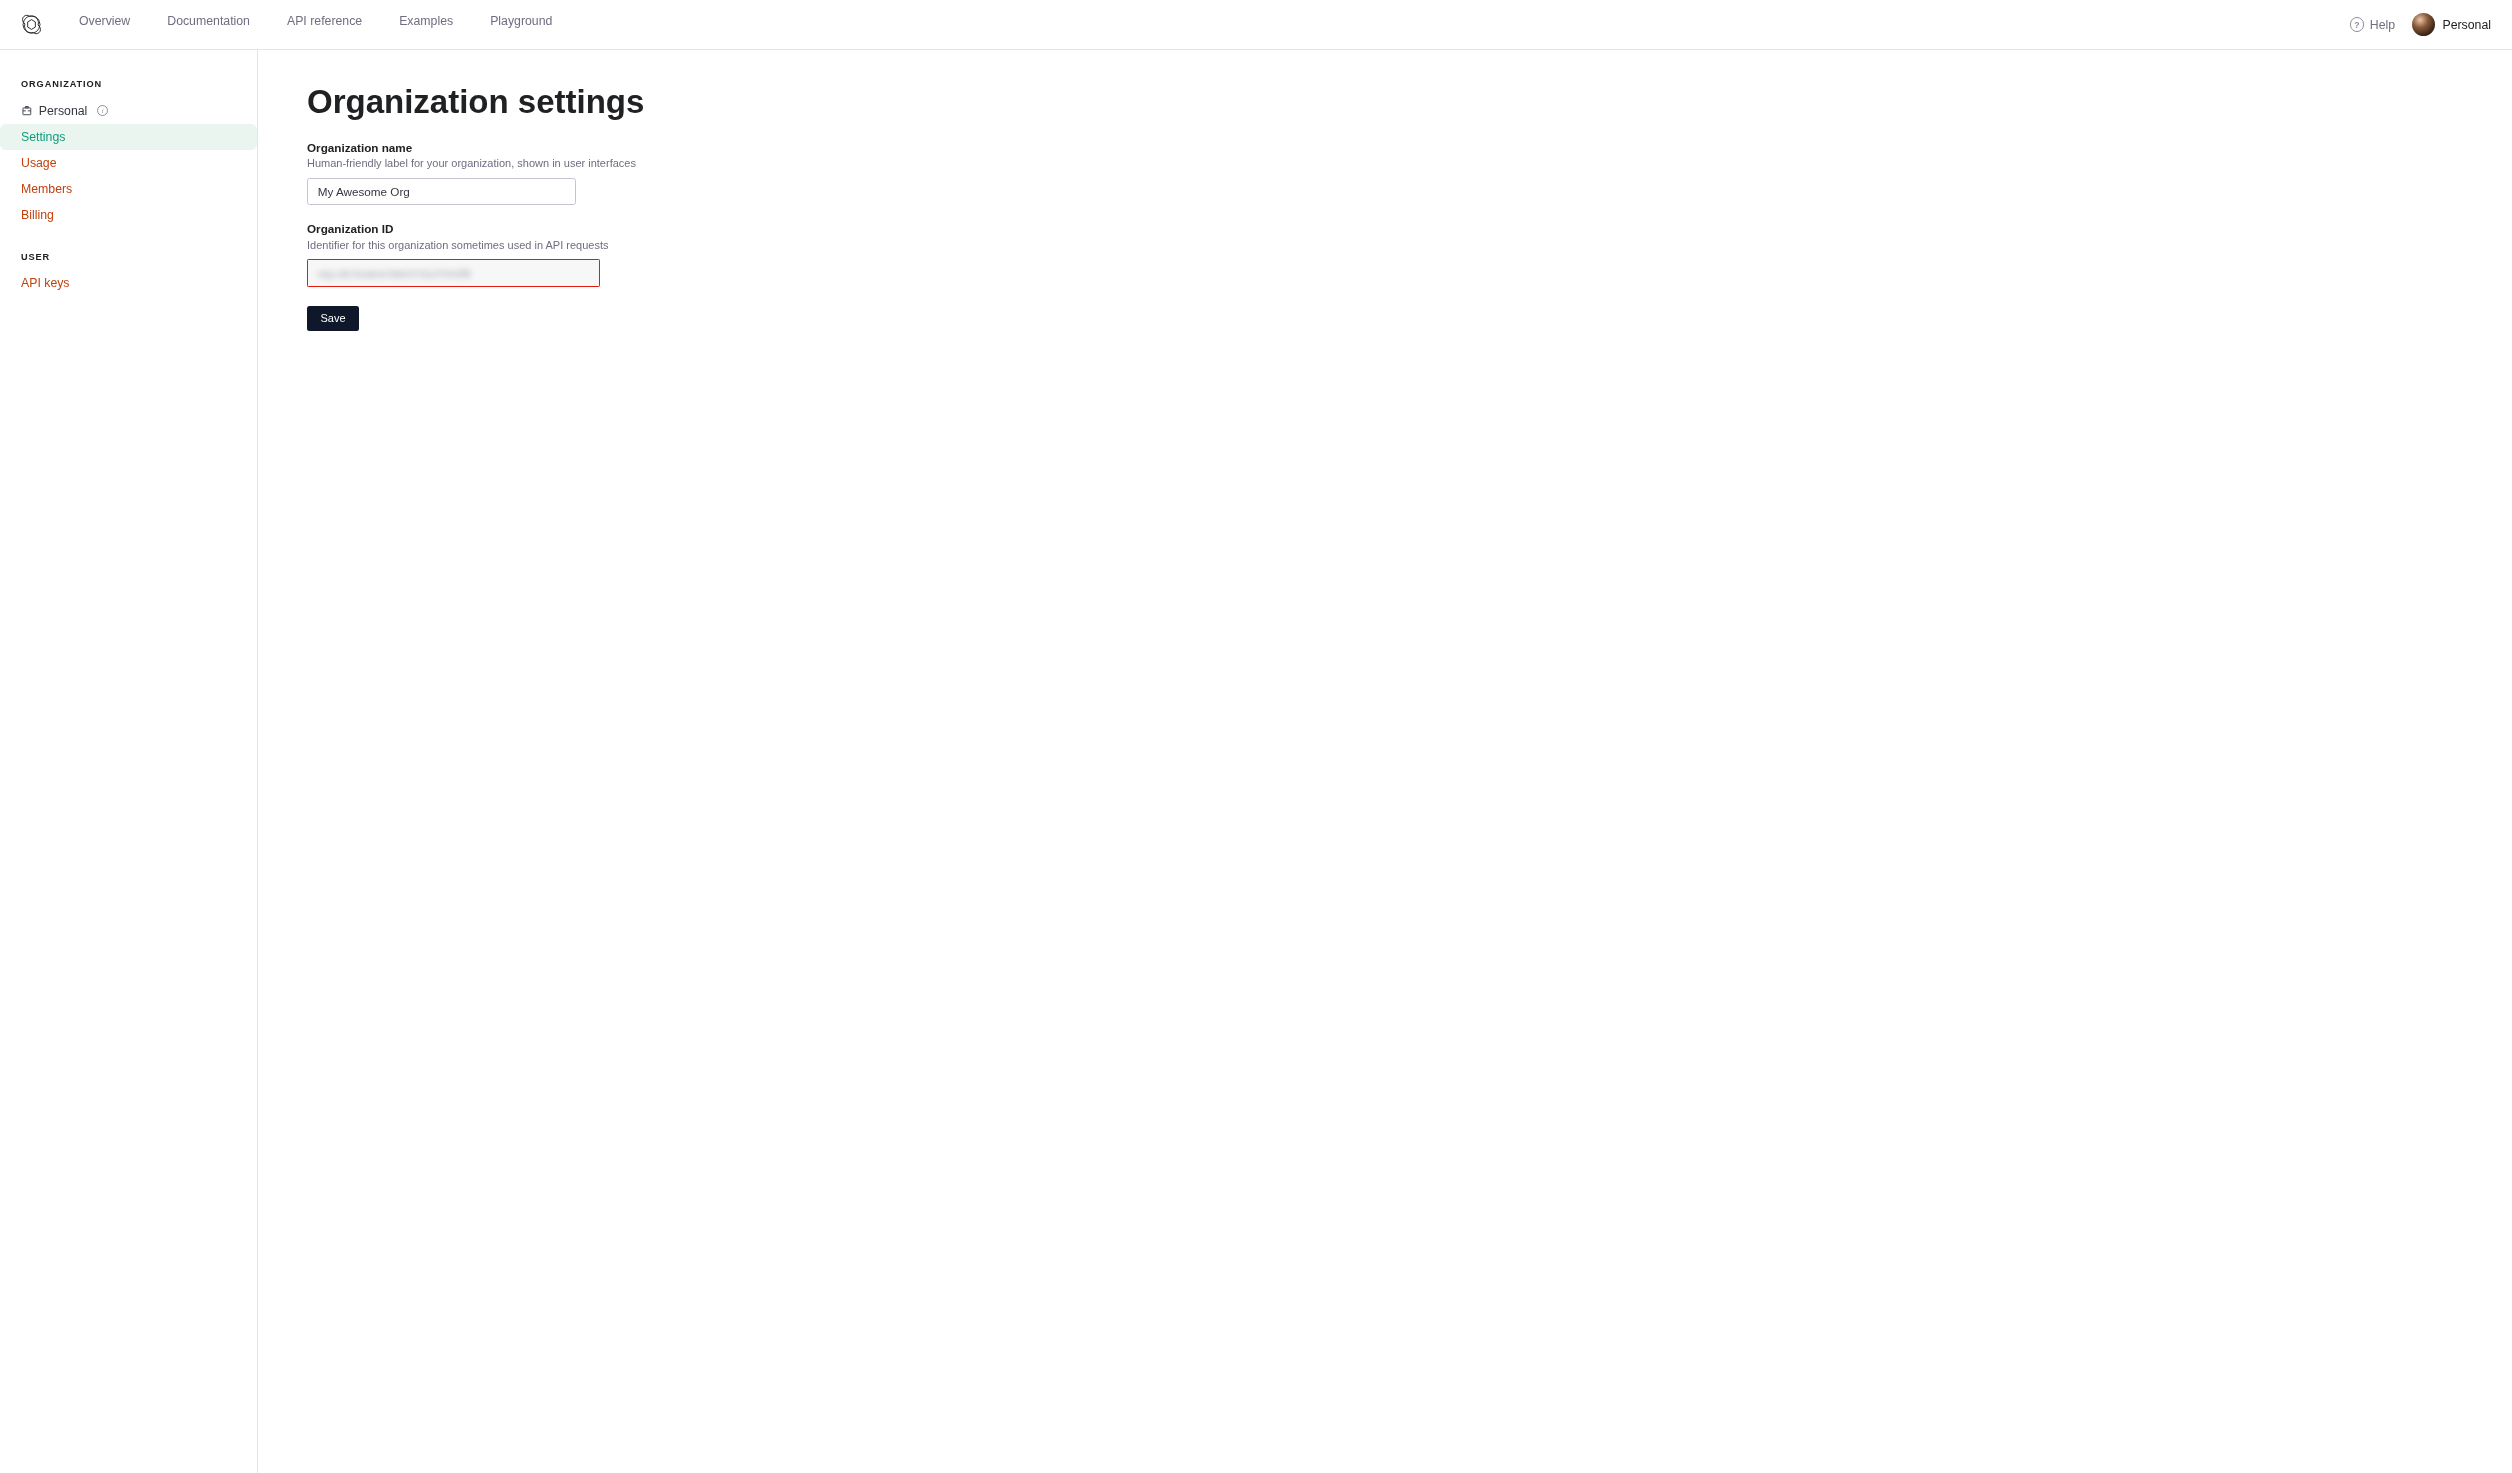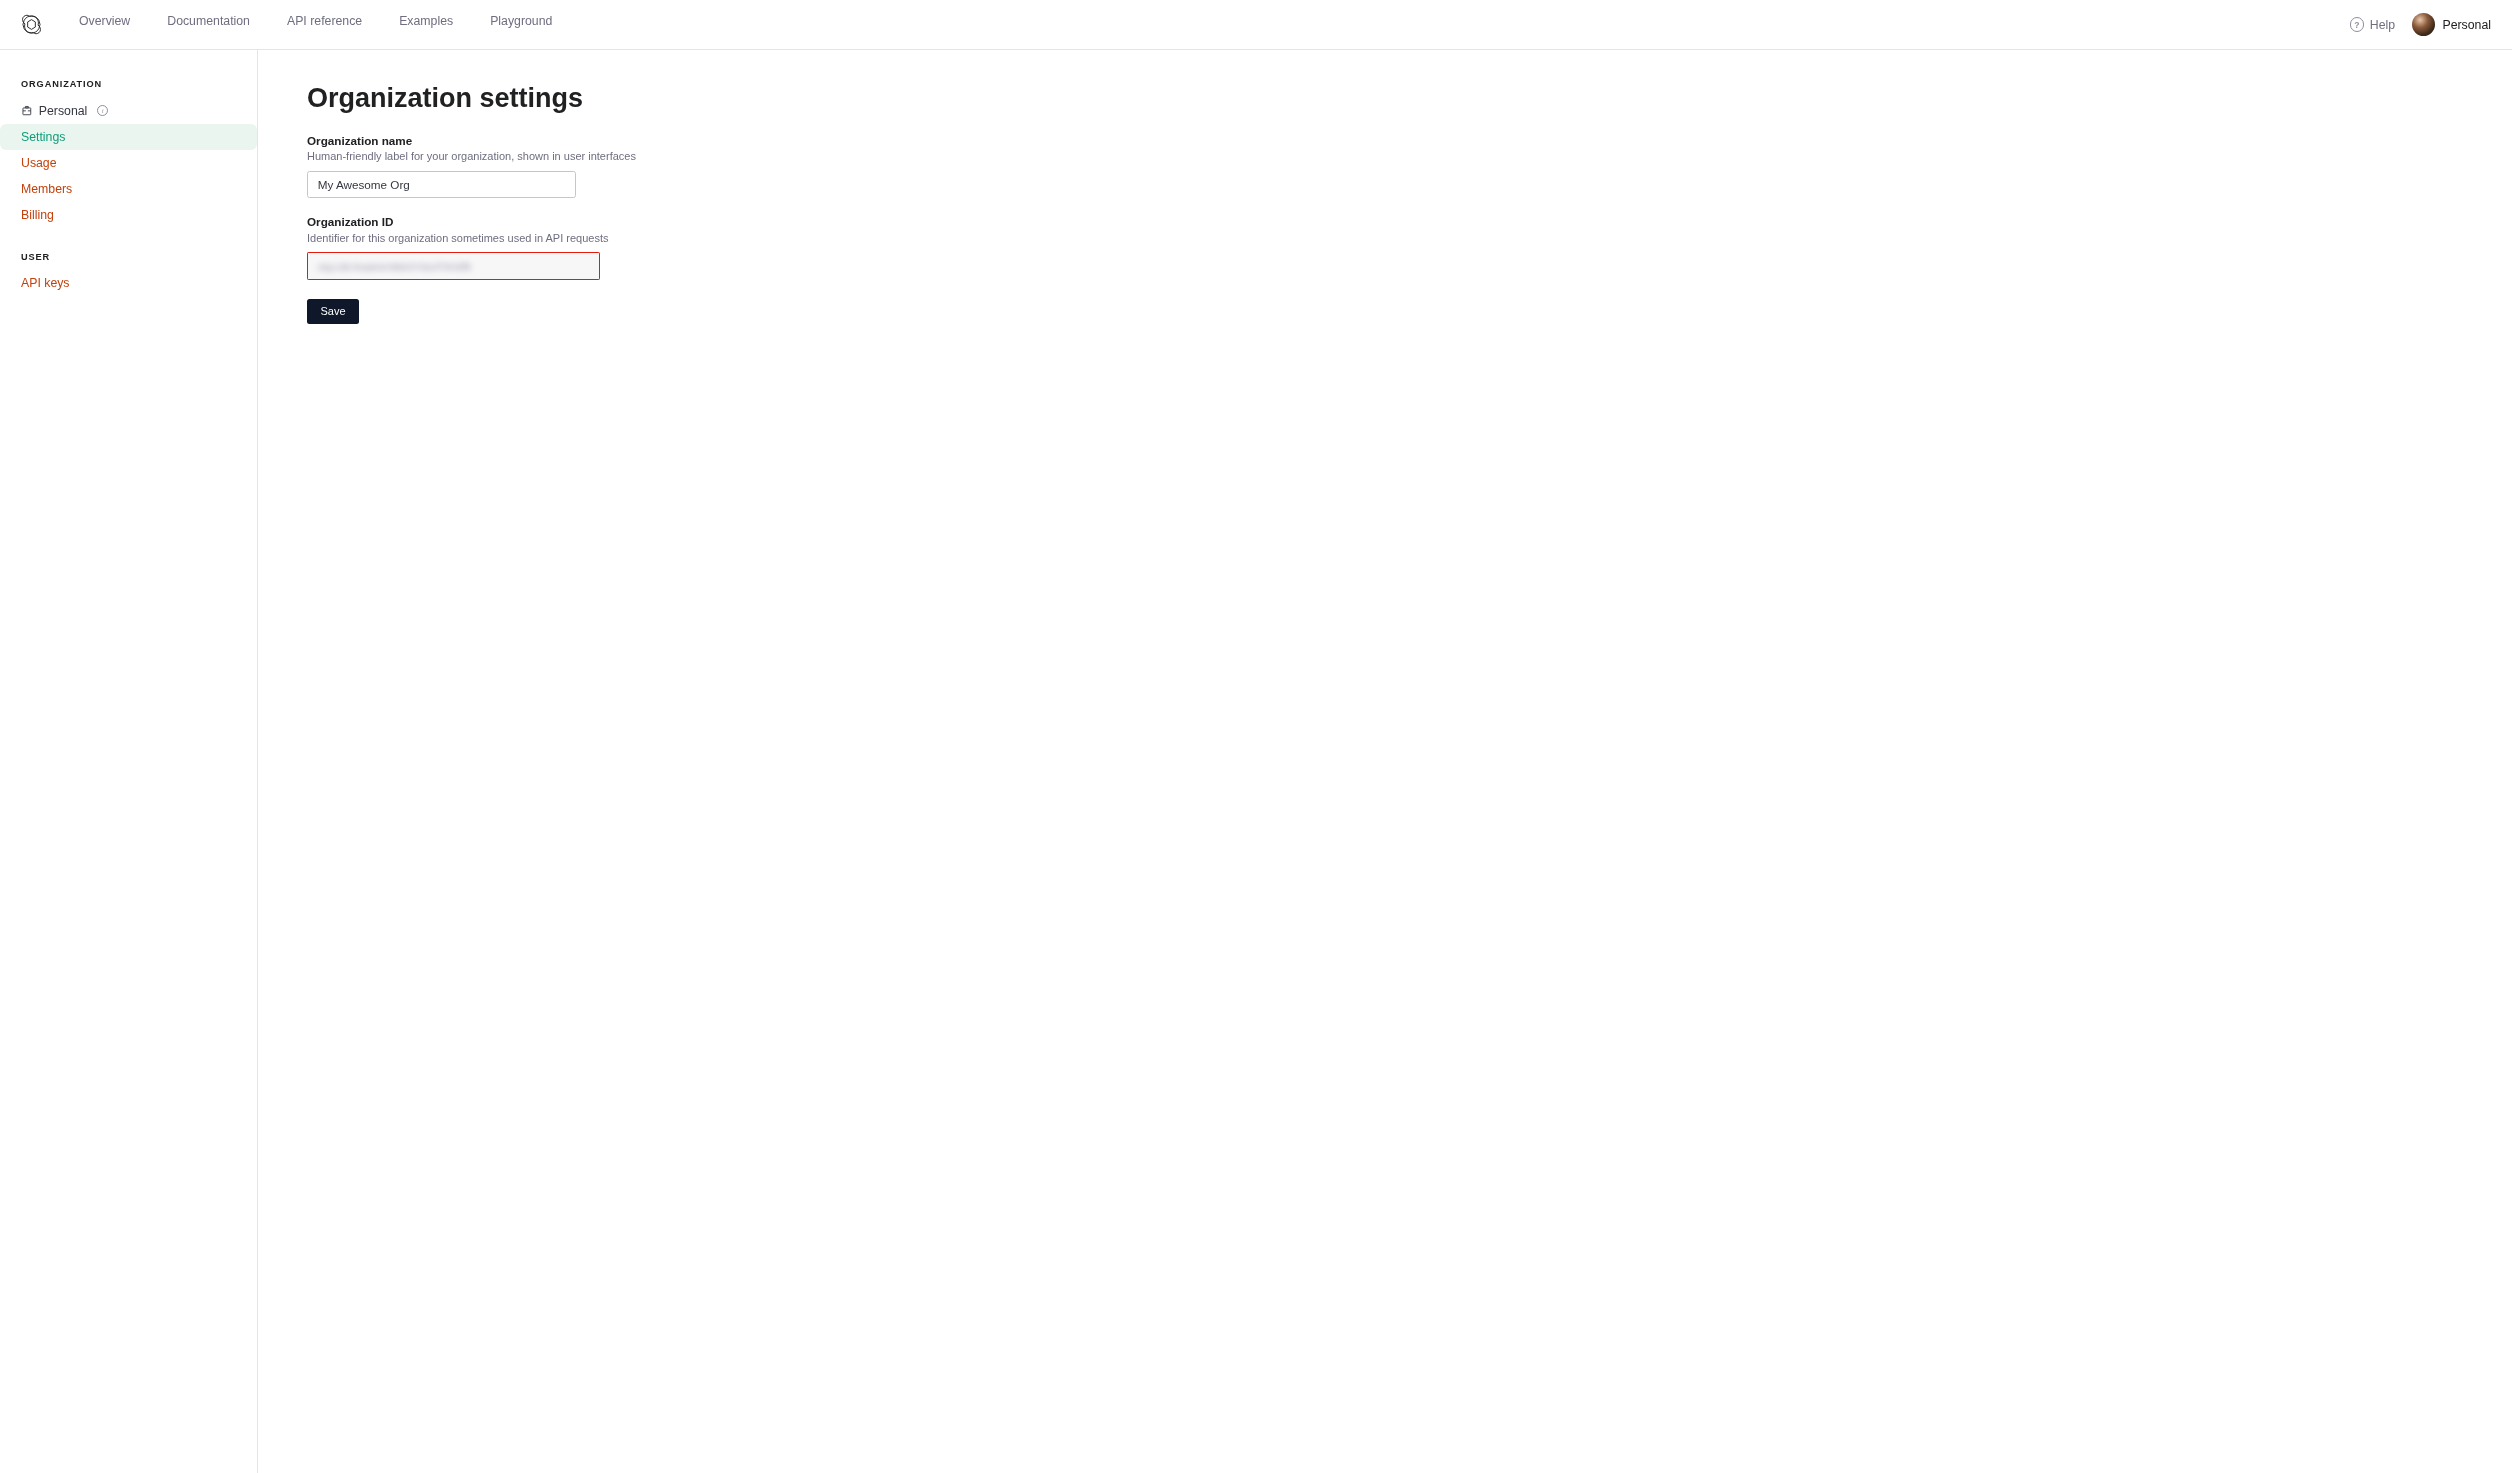--- a/index.html
+++ b/index.html
@@ -135,21 +135,21 @@
   }
   .sidebar-section {
     margin-bottom: 23px;
   }
   .main {
     flex: 1;
     padding: 33px 49px;
     max-width: 613px;
   }
   .page-title {
-    font-size: 27px;
+    font-size: 33px;
     font-weight: 700;
     color: #202123;
     margin-bottom: 19.6px;
   }
   .field-label {
     font-size: 11.7px;
     font-weight: 700;
     color: #202123;
     margin-bottom: 3.7px;
   }

